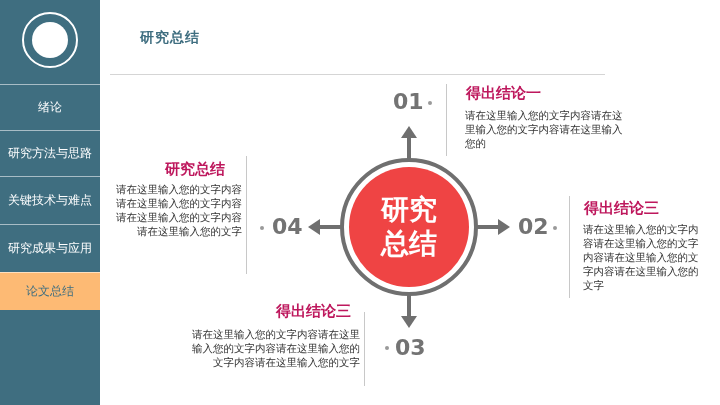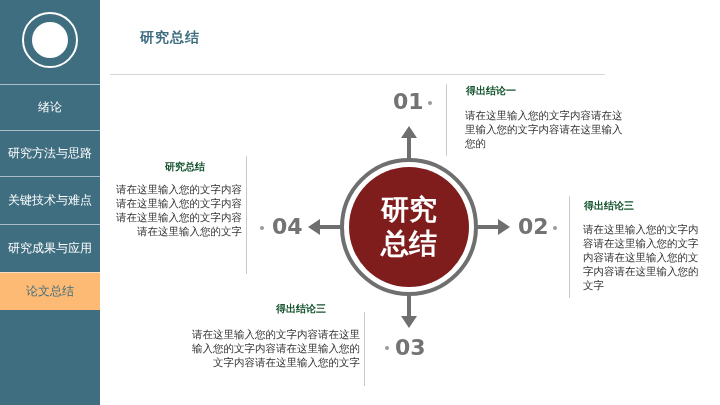--- a/index.html
+++ b/index.html
@@ -13,27 +13,27 @@
   .nav { position: absolute; left: 0; top: 84px; width: 100px; }
   .nav-item { width: 100px; height: 46px; display: flex; align-items: center; justify-content: center; text-align: left;
     color: #ffffff; font-size: 12px; line-height: 15px; border-top: 1px solid rgba(255,255,255,0.55); padding: 0 4px; }
   .nav-item.active { background: #fdba74; color: #3f6e80; height: 38px; }
   .nav-item.tall { height: 48px; }
 
   .page-title { position: absolute; left: 140px; top: 21px; font-size: 14px; font-weight: bold; color: #3f6e80; letter-spacing: 1px; margin-top: 8px; }
   .title-rule { position: absolute; left: 110px; top: 74px; width: 495px; height: 1px; background: #d5d5d5; }
 
   .center-ring { position: absolute; left: 340px; top: 158px; width: 138px; height: 138px; border-radius: 50%; border: 4px solid #6f6f6f; background: #ffffff; }
-  .center-disc { position: absolute; left: 349px; top: 167px; width: 120px; height: 120px; border-radius: 50%; background: #7f1d1d;
+  .center-disc { position: absolute; left: 349px; top: 167px; width: 120px; height: 120px; border-radius: 50%; background: #ef4444;
     display: flex; flex-direction: column; align-items: center; justify-content: center; color: #ffffff; font-size: 28px; font-weight: bold; line-height: 34px; }
 
   .num { position: absolute; font-size: 22px; font-weight: bold; color: #737373; }
   .dot { position: absolute; width: 4px; height: 4px; border-radius: 50%; background: #9a9a9a; }
 
-  .block-title { position: absolute; font-size: 10px; font-weight: bold; color: #14532d; }
+  .block-title { position: absolute; font-size: 15px; font-weight: bold; color: #be185d; }
   .block-body { position: absolute; font-size: 10.5px; line-height: 14px; color: #333333; }
   .vline { position: absolute; width: 1px; background: #c8c8c8; }
 
   svg.arrows { position: absolute; left: 0; top: 0; width: 720px; height: 405px; }
 </style>
 </head>
 <body>
 
 <div class="sidebar">
   <div class="logo-area">

